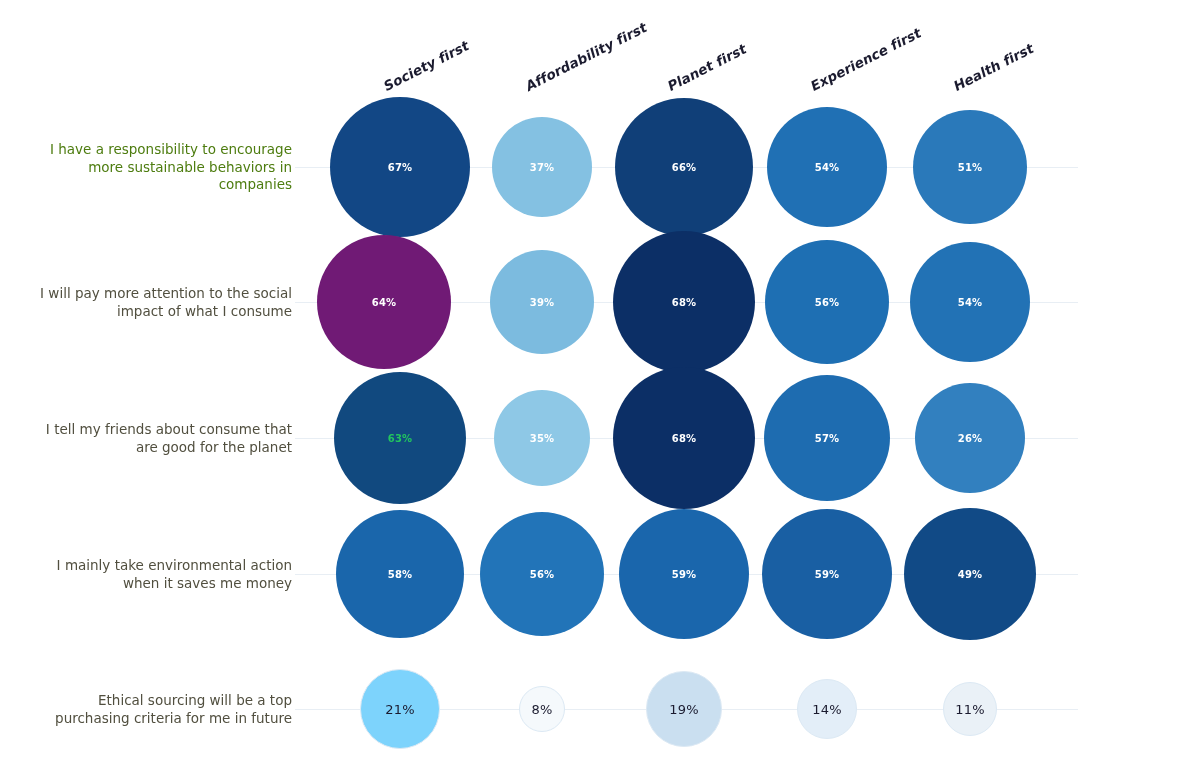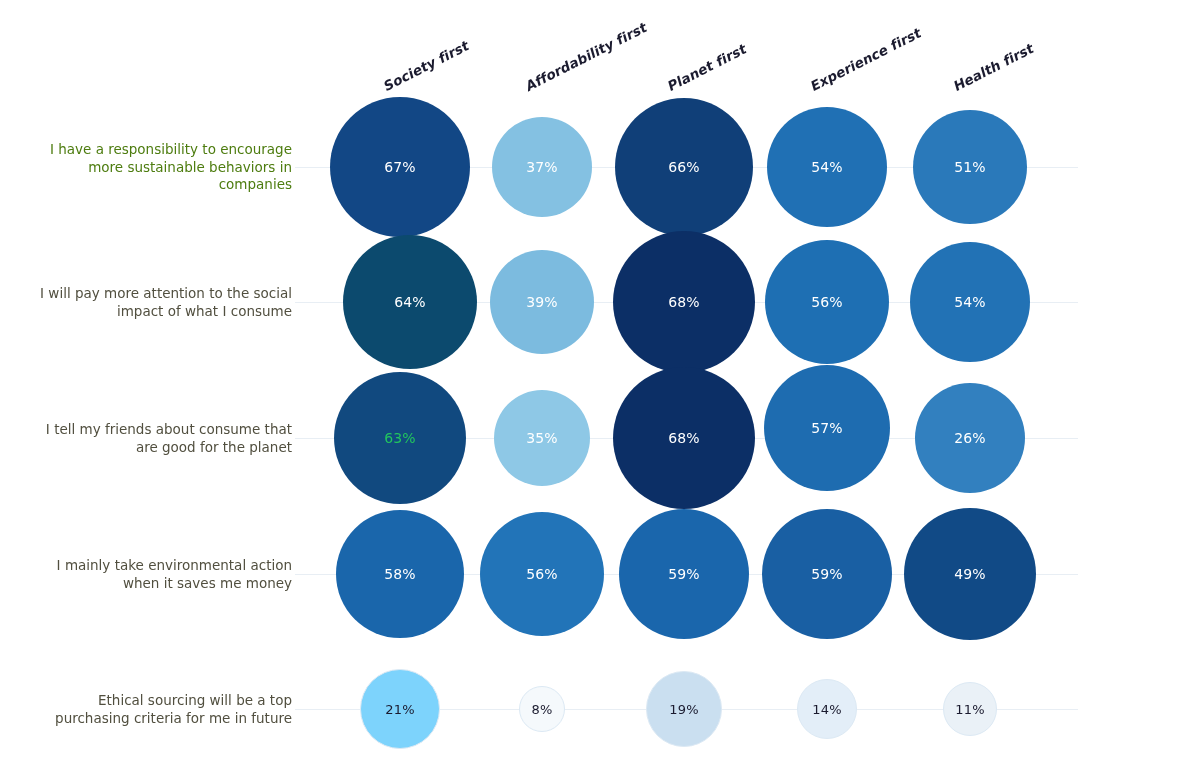--- a/index.html
+++ b/index.html
@@ -50,22 +50,22 @@
   .bubble{
     position:absolute;
     border-radius:50%;
     transform:translate(-50%,-50%);
     display:flex;
     align-items:center;
     justify-content:center;
     box-sizing:border-box;
   }
   .bubble-label{
-    font-size:14px;
-    font-weight:normal;
+    font-size:10px;
+    font-weight:bold;
     letter-spacing:.2px;
     pointer-events:none;
     user-select:none;
   }
   .bubble.small .bubble-label{font-size:13px;font-weight:normal;}
 </style>
 </head>
 <body>
 
 <div id="chart-root">
@@ -105,21 +105,21 @@
       </div>
       <div class="bubble" style="width: 138px; height: 138px; left: 684px; top: 167px; background: rgb(16, 63, 120);">
         <span class="bubble-label" style="color: rgb(255, 255, 255);">66%</span>
       </div>
       <div class="bubble" style="width: 120px; height: 120px; left: 827px; top: 167px; background: rgb(32, 112, 180);">
         <span class="bubble-label" style="color: rgb(255, 255, 255);">54%</span>
       </div>
       <div class="bubble" style="width: 114px; height: 114px; left: 970px; top: 167px; background: rgb(42, 121, 186);">
         <span class="bubble-label" style="color: rgb(255, 255, 255);">51%</span>
       </div>
-      <div class="bubble" style="width: 134px; height: 134px; left: 410px; top: 302px; background: #0c4a6e;">
+      <div class="bubble" style="width: 134px; height: 134px; left: 384px; top: 302px; background: #701a75;">
         <span class="bubble-label" style="color: rgb(255, 255, 255);">64%</span>
       </div>
       <div class="bubble" style="width: 104px; height: 104px; left: 542px; top: 302px; background: rgb(124, 187, 223);">
         <span class="bubble-label" style="color: rgb(255, 255, 255);">39%</span>
       </div>
       <div class="bubble" style="width: 142px; height: 142px; left: 684px; top: 302px; background: rgb(12, 47, 102);">
         <span class="bubble-label" style="color: rgb(255, 255, 255);">68%</span>
       </div>
       <div class="bubble" style="width: 124px; height: 124px; left: 827px; top: 302px; background: rgb(30, 111, 179);">
         <span class="bubble-label" style="color: rgb(255, 255, 255);">56%</span>
@@ -129,21 +129,21 @@
       </div>
       <div class="bubble" style="width: 132px; height: 132px; left: 400px; top: 438px; background: rgb(17, 73, 127);">
         <span class="bubble-label" style="color: #22c55e;">63%</span>
       </div>
       <div class="bubble" style="width: 96px; height: 96px; left: 542px; top: 438px; background: rgb(142, 200, 230);">
         <span class="bubble-label" style="color: rgb(255, 255, 255);">35%</span>
       </div>
       <div class="bubble" style="width: 142px; height: 142px; left: 684px; top: 438px; background: rgb(12, 47, 102);">
         <span class="bubble-label" style="color: rgb(255, 255, 255);">68%</span>
       </div>
-      <div class="bubble" style="width: 126px; height: 126px; left: 827px; top: 428px; background: rgb(30, 108, 176);">
+      <div class="bubble" style="width: 126px; height: 126px; left: 827px; top: 438px; background: rgb(30, 108, 176);">
         <span class="bubble-label" style="color: rgb(255, 255, 255);">57%</span>
       </div>
       <div class="bubble" style="width: 110px; height: 110px; left: 970px; top: 438px; background: rgb(50, 128, 191);">
         <span class="bubble-label" style="color: rgb(255, 255, 255);">26%</span>
       </div>
       <div class="bubble" style="width: 128px; height: 128px; left: 400px; top: 574px; background: rgb(26, 102, 171);">
         <span class="bubble-label" style="color: rgb(255, 255, 255);">58%</span>
       </div>
       <div class="bubble" style="width: 124px; height: 124px; left: 542px; top: 574px; background: rgb(34, 116, 184);">
         <span class="bubble-label" style="color: rgb(255, 255, 255);">56%</span>

